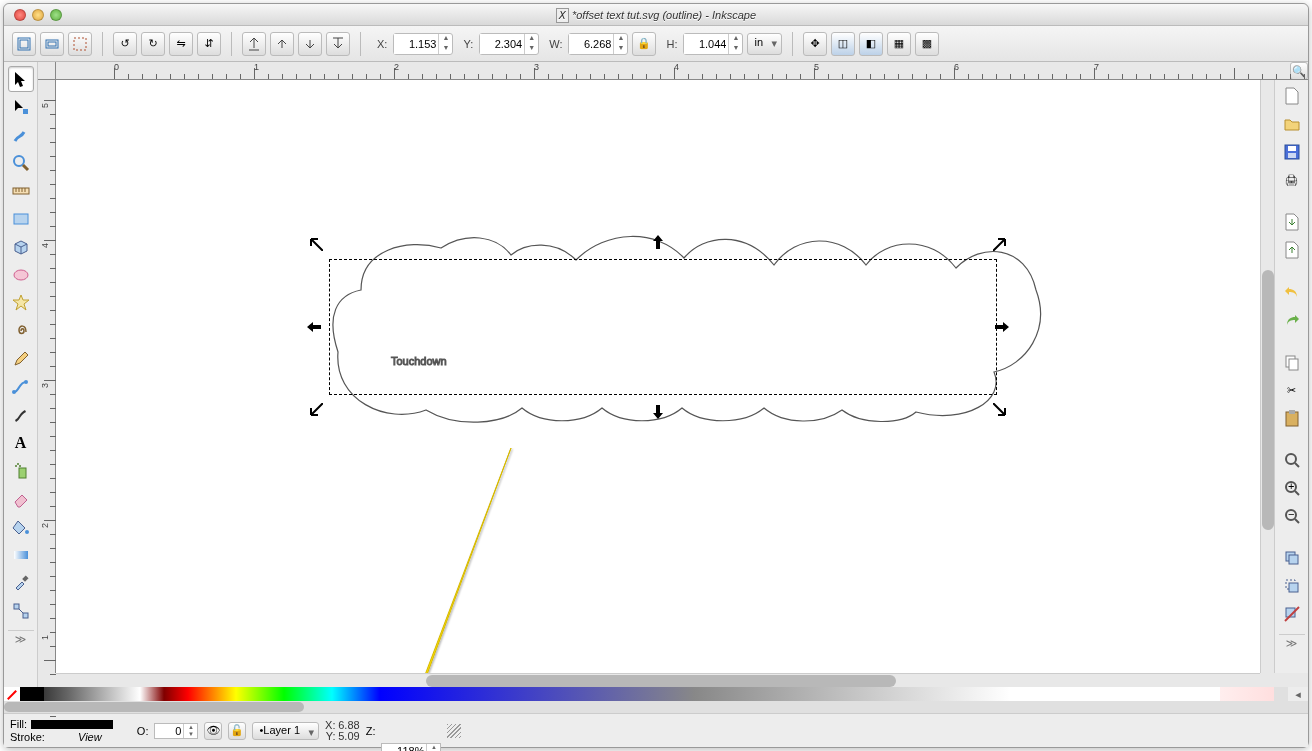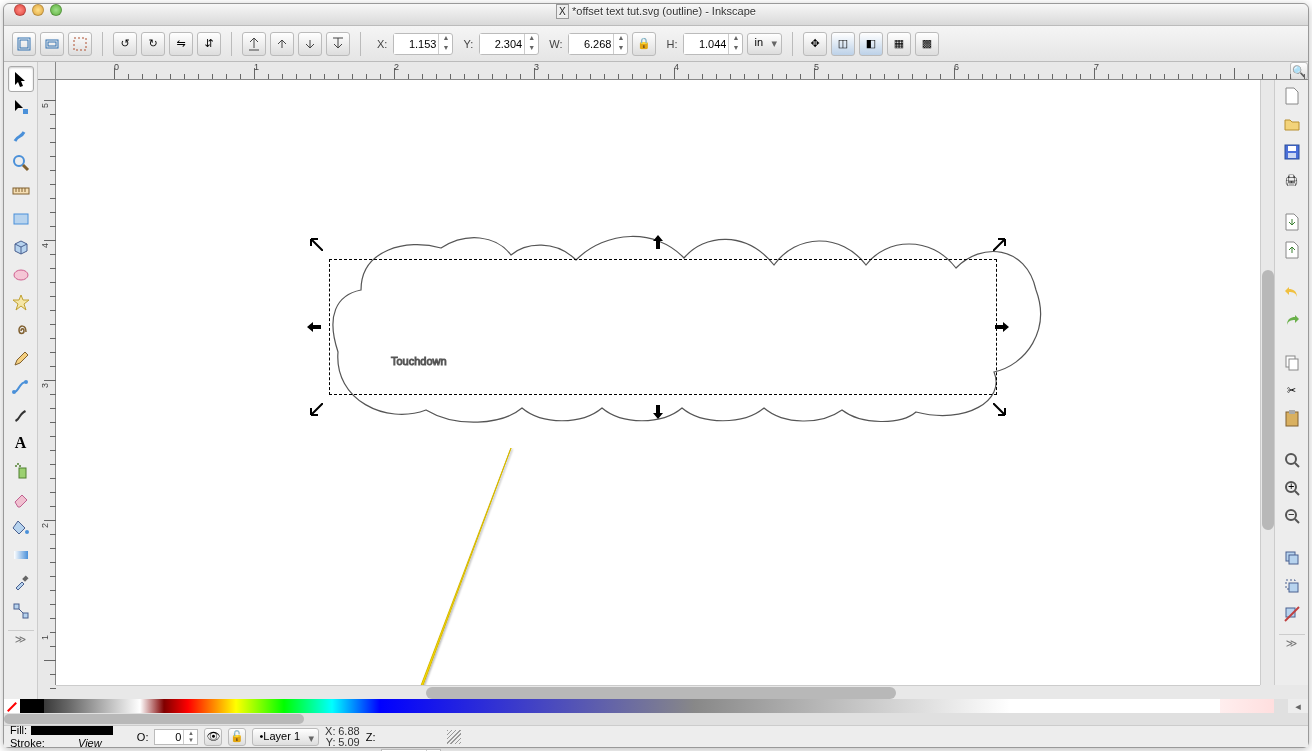--- a/index.html
+++ b/index.html
@@ -1,18 +1,18 @@
 <!DOCTYPE html>
 <html><head>
 <meta charset="utf-8">
 <style>
   * { box-sizing: border-box; font-family: "Lucida Grande", Arial, sans-serif; font-size: 11px; }
   body { margin:0; background:#fff; width:1312px; height:751px; overflow:hidden; position:relative;}
   .window { position:absolute; left:3px; top:3px; width:1306px; height:745px; border:1px solid #999; border-radius:6px; box-shadow:0 2px 8px rgba(0,0,0,.25); background:#ededed; display:flex; flex-direction:column;}
-  .titlebar { height:22px; background:linear-gradient(#f7f7f7,#d9d9d9); border-bottom:1px solid #bbb; display:flex; border-radius:6px 6px 0 0; position:relative;}
+  .titlebar { height:22px; background:linear-gradient(#f7f7f7,#d9d9d9); border-bottom:1px solid #bbb; display:flex; align-items:center; border-radius:6px 6px 0 0; position:relative;font-style:italic;}
   .traffic { display:flex; gap:6px; padding-left:10px;}
   .traffic span{ width:12px;height:12px;border-radius:50%; display:block; border:1px solid rgba(0,0,0,.2);}
   .t-red{background:radial-gradient(#ff8b82,#e0443e);} .t-yel{background:radial-gradient(#ffe08a,#e0a53e);} .t-grn{background:radial-gradient(#9fe08a,#5fb13e);}
   .title { position:absolute; left:0; right:0; text-align:center; color:#333; text-shadow:0 1px #fff; font-size:12px;}
   .menubar{ height:22px; background:#ededed; border-bottom:1px solid #ccc; display:flex; align-items:stretch; padding-left:12px;}
   .menu-item{ padding:0 10px; display:flex; align-items:center; color:#222;}
   .toolbar{ height:36px; background:linear-gradient(#f5f5f5,#e5e5e5); border-bottom:1px solid #bbb; display:flex; align-items:center; gap:4px; padding:0 8px;}
   .sep{ width:1px; height:24px; background:#bbb; margin:0 6px;}
   .tbtn{ width:24px;height:24px;border:1px solid #bbb;background:linear-gradient(#fff,#ddd);border-radius:3px;display:flex;align-items:center;justify-content:center;}
   .tbtn.active{background:linear-gradient(#fff,#bcd1e8);}
@@ -52,21 +52,21 @@
     #000,#000 24px,#3a3a3a 24px,#666 48px,#999 72px,#ccc 96px,#fff 120px,
     #800000 144px,#f00 168px,#ff8000 192px,#ff0 216px,#80ff00 240px,#0f0 264px,#00ff80 288px,#0ff 312px,#0080ff 336px,#00f 360px,
     #888,#fff 33%,#fff 40%, #fee 40%,#f99 50%,
     #fff 50%, #e0ffe0 58%,#8f8 64%,
     #fff 64%,#fee0e0 70%, #fdb 75%, #fc8 80%, #fa6 86%, #f40 92%,
     #fff 92%, #ffe 96%, #ff9 100%);}
   .pal-scroll{ height:12px; background:#e0e0e0; position:relative;}
   .pal-scroll .thumb{ position:absolute; left:0; width:300px; height:10px; top:1px; background:#b8b8b8; border-radius:5px;}
   .pal-v{ width:14px; background:#e0e0e0;}
   .pal-menu{ width:20px; display:flex; align-items:center; justify-content:center; color:#666;}
-  .statusbar{ height:22px; background:#ededed; border-top:1px solid #ccc; display:flex; align-items:center; gap:6px; padding:0 6px; font-size:10px;}
+  .statusbar{ height:34px; background:#ededed; border-top:1px solid #ccc; display:flex; align-items:center; gap:6px; padding:0 6px; font-size:10px;}
   .statusbar .swatch{ width:82px;height:9px; background:#000;}
   .statusbar .none{ font-style:italic; text-align:center; display:inline-block; width:82px;}
   .mini-spin{ border:1px solid #bbb; background:#fff; height:16px; width:44px; display:inline-flex;}
   .mini-spin input{ border:none; width:28px; text-align:right;}
   .mini-spin .arrows{ width:14px; border-left:1px solid #ccc; display:flex; flex-direction:column;}
   .mini-spin .arrows span{ flex:1; font-size:6px; text-align:center;color:#666;}
   .ibtn{width:18px;height:18px;border:1px solid #bbb;background:linear-gradient(#fff,#ddd);border-radius:3px;display:inline-flex;align-items:center;justify-content:center;}
   .stat-msg{ flex:1; padding-left:4px; color:#333;}
   .coordro{ color:#333; font-size:10px; line-height:10px;}
   .resize{ width:14px;height:14px; background:repeating-linear-gradient(135deg,#999,#999 1px,transparent 1px,transparent 3px);}

